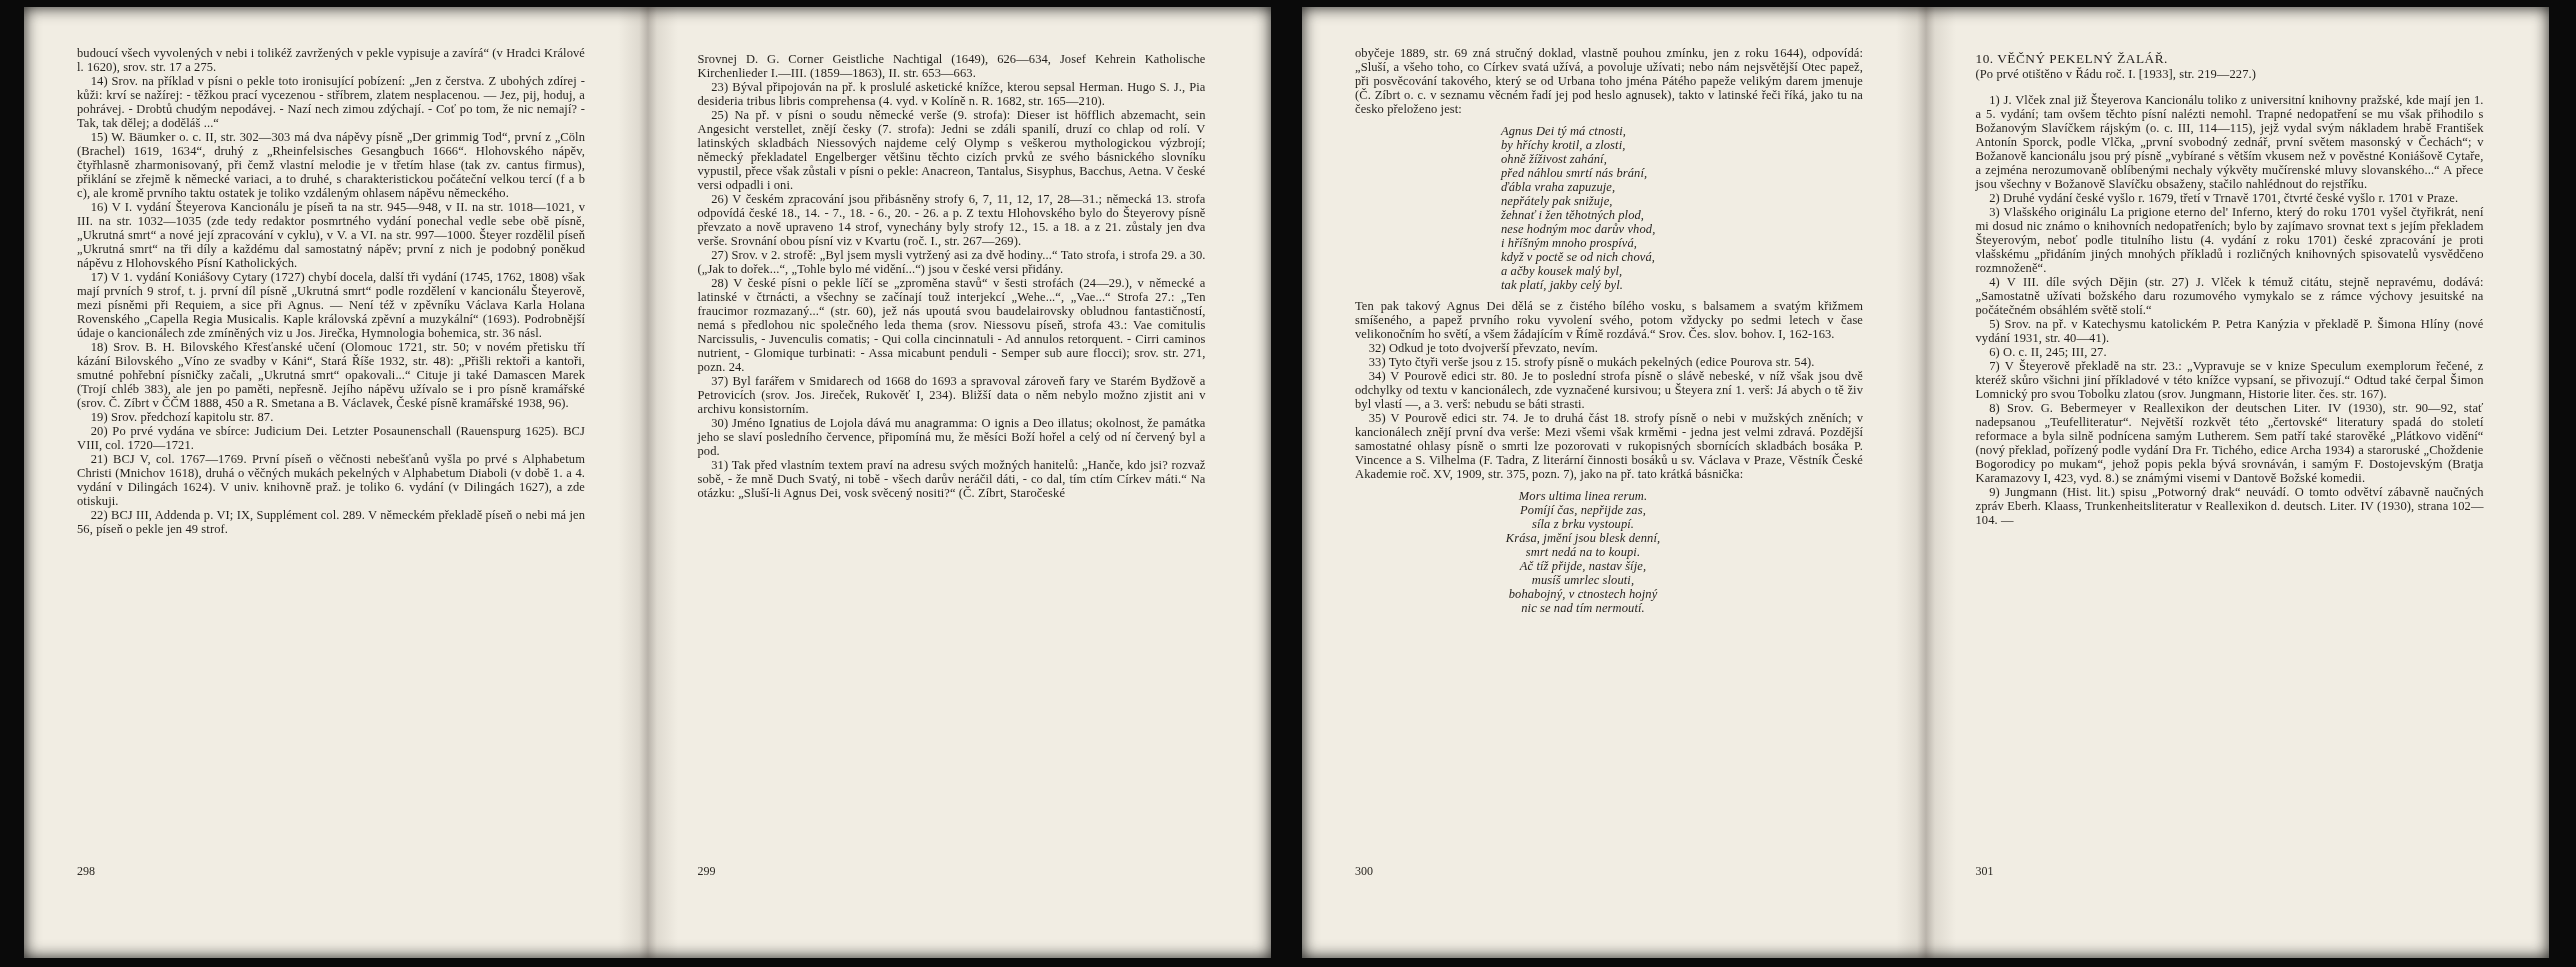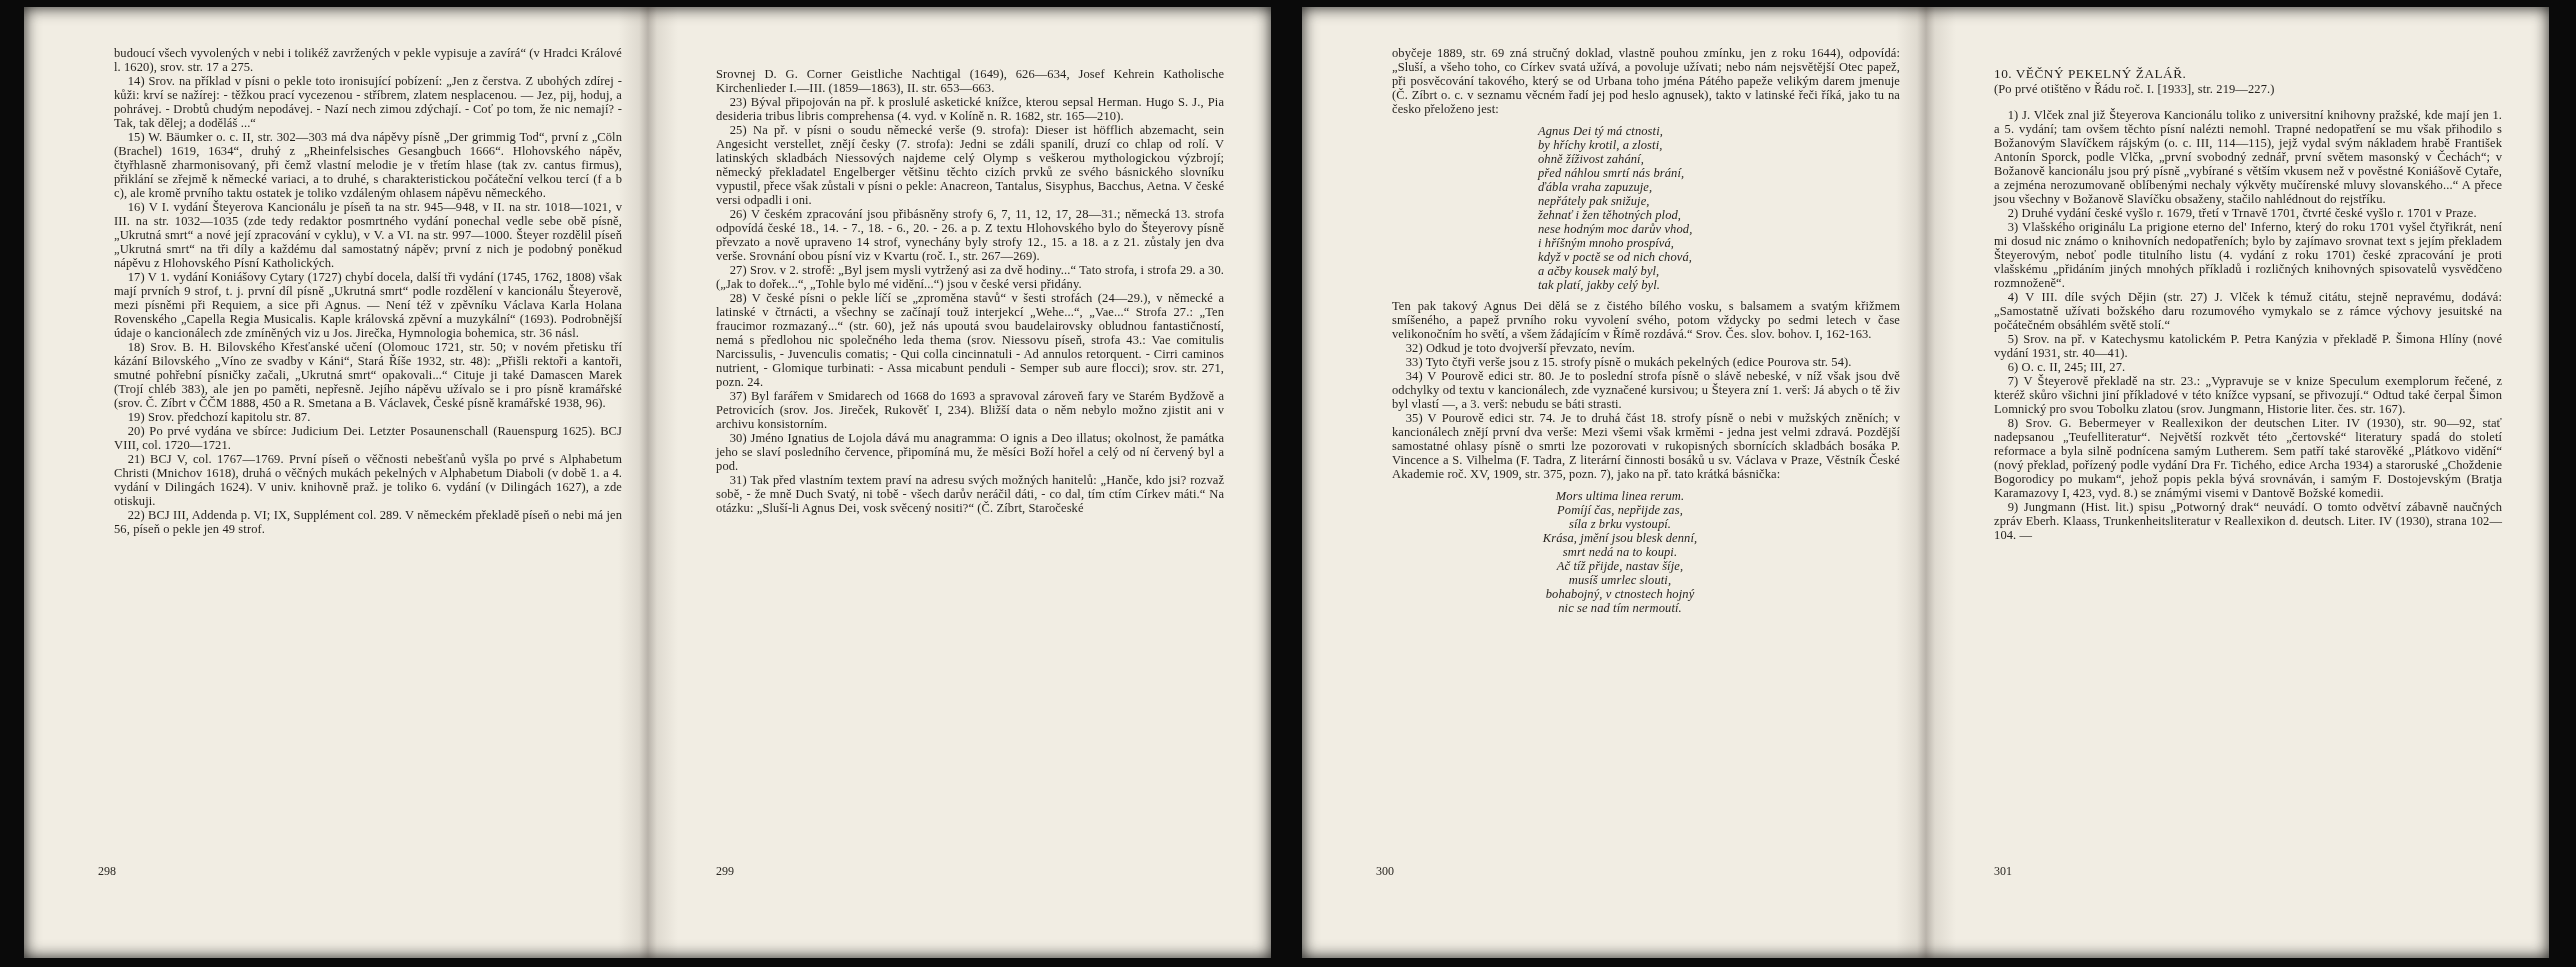--- a/index.html
+++ b/index.html
@@ -43,22 +43,22 @@
       rgba(60,50,40,0.10) 65%,
       rgba(0,0,0,0) 100%);
     pointer-events: none;
   }
   .page {
     position: relative;
     width: 50%;
     height: 100%;
     box-sizing: border-box;
   }
-  .page.verso { padding: 39px 0 0 53px; margin-left: 37px; }
-  .page.recto { padding: 60px 0 0 50px; }
+  .page.verso { padding: 39px 0 0 53px; }
+  .page.recto { padding: 45px 0 0 50px; }
   .page-text {
     width: 508px;
     color: #221f1b;
     font-size: 12.5px;
     line-height: 14px;
     text-align: justify;
     letter-spacing: 0.1px;
   }
   .par { margin: 0; }
   .par.p    { text-indent: 13.7px; }
@@ -88,21 +88,21 @@
     margin: 7.7px 52px 7.7px 0;
     text-indent: 0;
   }
   .page-number {
     position: absolute;
     bottom: 79px;
     width: 508px;
     font-size: 12px;
     color: #2a2722;
   }
-  .page.verso .page-number { left: 37px; }
+  .page.verso .page-number { left: 53px; }
   .page.recto .page-number { left: 50px; }
   .page-number.align-left  { text-align: left; }
   .page-number.align-right { text-align: left; }
 </style>
 </head>
 <body>
 
 <div class="stage">
 
   <div class="spread left-spread">

